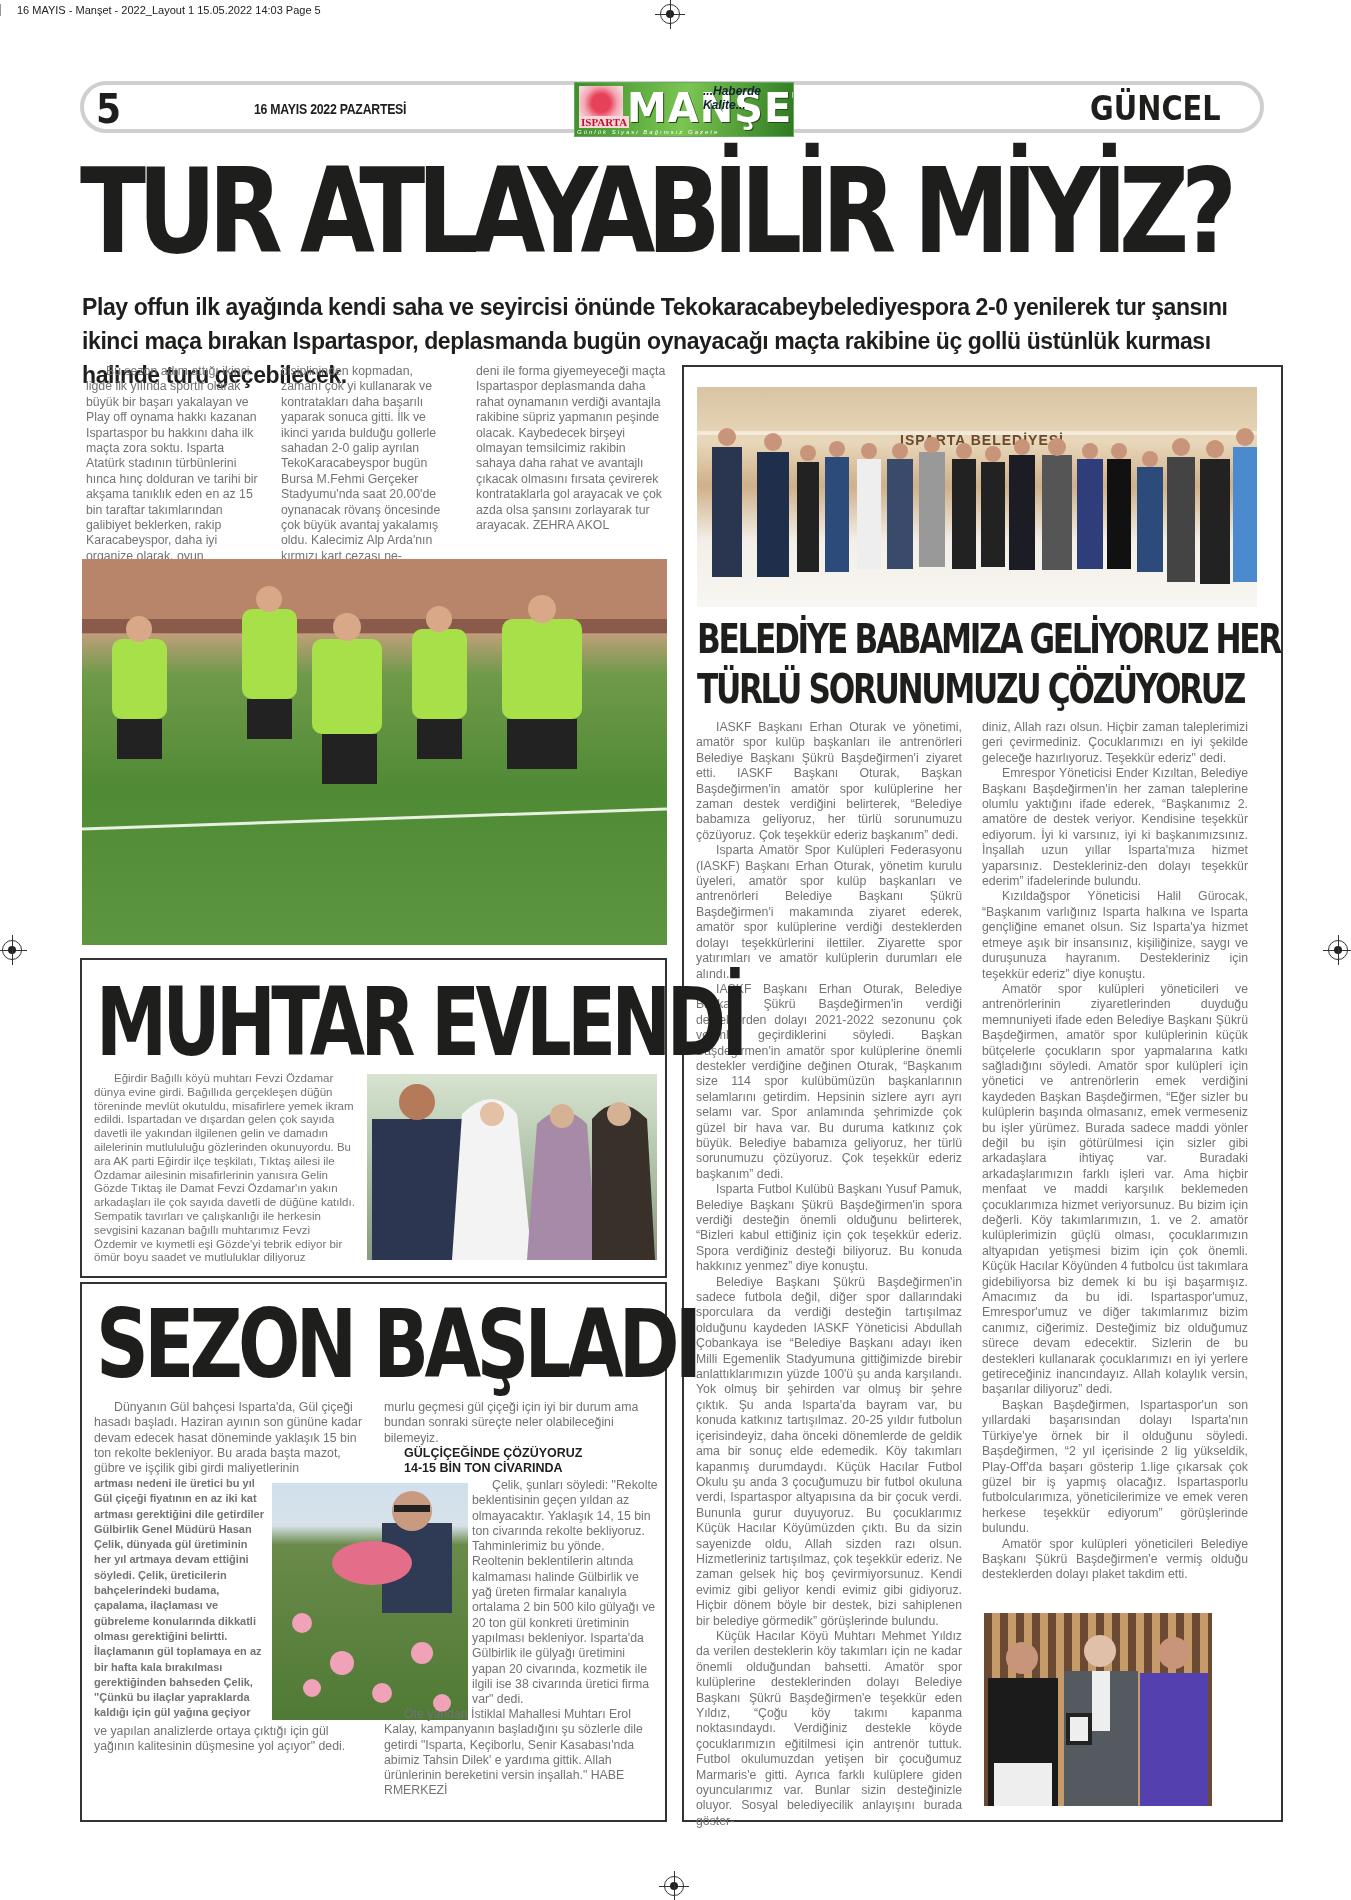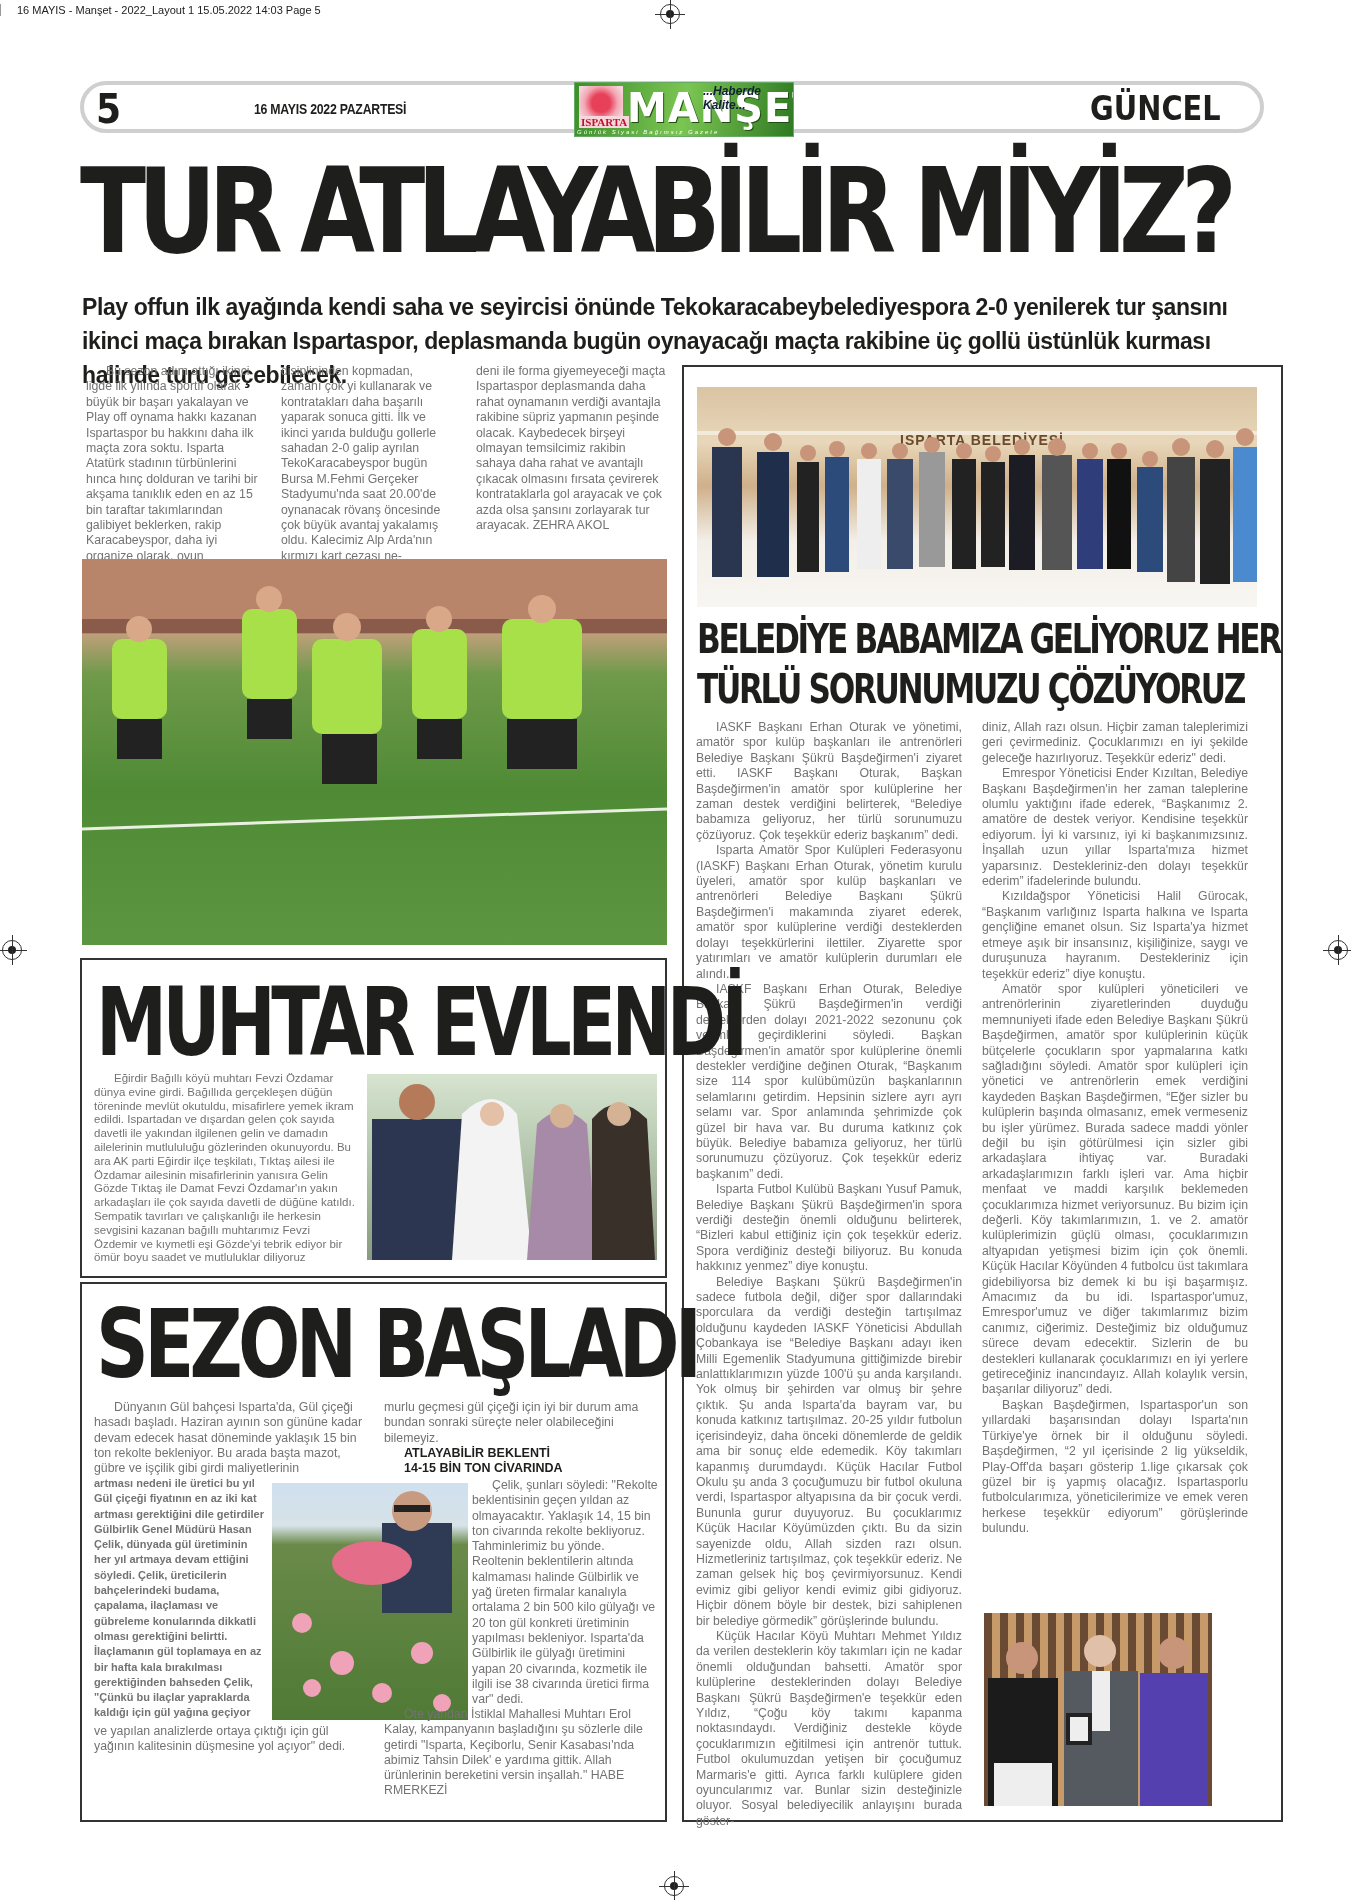--- a/index.html
+++ b/index.html
@@ -156,20 +156,21 @@
   <p>Isparta Futbol Kulübü Başkanı Yusuf Pamuk, Belediye Başkanı Şükrü Başdeğirmen'in spora verdiği desteğin önemli olduğunu belirterek, “Bizleri kabul ettiğiniz için çok teşekkür ederiz. Spora verdiğiniz desteği biliyoruz. Bu konuda hakkınız yenmez” diye konuştu.</p>
   <p>Belediye Başkanı Şükrü Başdeğirmen'in sadece futbola değil, diğer spor dallarındaki sporculara da verdiği desteğin tartışılmaz olduğunu kaydeden IASKF Yöneticisi Abdullah Çobankaya ise “Belediye Başkanı adayı iken Milli Egemenlik Stadyumuna gittiğimizde birebir anlattıklarımızın yüzde 100'ü şu anda karşılandı. Yok olmuş bir şehirden var olmuş bir şehre çıktık. Şu anda Isparta'da bayram var, bu konuda katkınız tartışılmaz. 20-25 yıldır futbolun içerisindeyiz, daha önceki dönemlerde de geldik ama bir sonuç elde edemedik. Köy takımları kapanmış durumdaydı. Küçük Hacılar Futbol Okulu şu anda 3 çocuğumuzu bir futbol okuluna verdi, Ispartaspor altyapısına da bir çocuk verdi. Bununla gurur duyuyoruz. Bu çocuklarımız Küçük Hacılar Köyümüzden çıktı. Bu da sizin sayenizde oldu, Allah sizden razı olsun. Hizmetleriniz tartışılmaz, çok teşekkür ederiz.  Ne zaman gelsek hiç boş çevirmiyorsunuz. Kendi evimiz gibi geliyor kendi evimiz gibi gidiyoruz. Hiçbir dönem böyle bir destek, bizi sahiplenen bir belediye görmedik” görüşlerinde bulundu.</p>
   <p>Küçük Hacılar Köyü Muhtarı Mehmet Yıldız da verilen desteklerin köy takımları için ne kadar önemli olduğundan bahsetti. Amatör spor kulüplerine desteklerinden dolayı Belediye Başkanı Şükrü Başdeğirmen'e teşekkür eden Yıldız, “Çoğu köy takımı kapanma noktasındaydı. Verdiğiniz destekle köyde çocuklarımızın eğitilmesi için antrenör tuttuk. Futbol okulumuzdan yetişen bir çocuğumuz Marmaris'e gitti. Ayrıca farklı kulüplere giden oyuncularımız var. Bunlar sizin desteğinizle oluyor. Sosyal belediyecilik anlayışını burada göster-</p>
 </div>
 <div class="abs col" style="left:982px;top:720px;width:266px;text-align:justify;">
   <p class="noind">diniz, Allah razı olsun. Hiçbir zaman taleplerimizi geri çevirmediniz. Çocuklarımızı en iyi şekilde geleceğe hazırlıyoruz. Teşekkür ederiz" dedi.</p>
   <p>Emrespor Yöneticisi Ender Kızıltan, Belediye Başkanı Başdeğirmen'in her zaman taleplerine olumlu yaktığını ifade ederek, “Başkanımız 2. amatöre de destek veriyor. Kendisine teşekkür ediyorum. İyi ki varsınız, iyi ki başkanımızsınız. İnşallah uzun yıllar Isparta'mıza hizmet yaparsınız. Destekleriniz-den dolayı teşekkür ederim” ifadelerinde bulundu.</p>
   <p>Kızıldağspor Yöneticisi Halil Gürocak, “Başkanım varlığınız Isparta halkına ve Isparta gençliğine emanet olsun. Siz Isparta'ya hizmet etmeye aşık bir insansınız, kişiliğinize, saygı ve duruşunuza hayranım. Destekleriniz için teşekkür ederiz” diye konuştu.</p>
   <p>Amatör spor kulüpleri yöneticileri ve antrenörlerinin ziyaretlerinden duyduğu memnuniyeti ifade eden Belediye Başkanı Şükrü Başdeğirmen, amatör spor kulüplerinin küçük bütçelerle çocukların spor yapmalarına katkı sağladığını söyledi. Amatör spor kulüpleri için yönetici ve antrenörlerin emek verdiğini kaydeden Başkan Başdeğirmen, “Eğer sizler bu kulüplerin başında olmasanız, emek vermeseniz bu işler yürümez. Burada sadece maddi yönler değil bu işin götürülmesi için sizler gibi arkadaşlara ihtiyaç var. Buradaki arkadaşlarımızın farklı işleri var. Ama hiçbir menfaat ve maddi karşılık beklemeden çocuklarımıza hizmet veriyorsunuz. Bu bizim için değerli. Köy takımlarımızın, 1. ve 2. amatör kulüplerimizin güçlü olması, çocuklarımızın altyapıdan yetişmesi bizim için çok önemli. Küçük Hacılar Köyünden 4 futbolcu üst takımlara gidebiliyorsa biz demek ki bu işi başarmışız. Amacımız da bu idi. Ispartaspor'umuz, Emrespor'umuz ve diğer takımlarımız bizim canımız, ciğerimiz. Desteğimiz biz olduğumuz sürece devam edecektir. Sizlerin de bu destekleri kullanarak çocuklarımızı en iyi yerlere getireceğiniz inancındayız. Allah kolaylık versin, başarılar diliyoruz” dedi.</p>
   <p>Başkan Başdeğirmen, Ispartaspor'un son yıllardaki başarısından dolayı Isparta'nın Türkiye'ye örnek bir il olduğunu söyledi. Başdeğirmen, “2 yıl içerisinde 2 lig yükseldik, Play-Off'da başarı gösterip 1.lige çıkarsak çok güzel bir iş yapmış olacağız. Ispartasporlu futbolcularımıza, yöneticilerimize ve emek veren herkese teşekkür ediyorum” görüşlerinde bulundu.</p>
+  <p>Amatör spor kulüpleri yöneticileri Belediye Başkanı Şükrü Başdeğirmen'e vermiş olduğu desteklerden dolayı plaket takdim etti.</p>
 </div>
 <div class="abs photo" style="left:984px;top:1613px;width:228px;height:193px;background:repeating-linear-gradient(90deg,#6a4a32 0 8px,#c79a6a 8px 16px);">
   <svg width="228" height="193" viewBox="0 0 228 193" style="position:absolute;left:0;top:0">
     <rect x="4" y="65" width="70" height="128" fill="#1b1b1b"></rect>
       <rect x="10" y="150" width="58" height="43" fill="#eee"></rect>
     <rect x="80" y="58" width="74" height="135" fill="#555a60"></rect>
       <rect x="108" y="58" width="18" height="60" fill="#eee"></rect>
     <rect x="156" y="60" width="68" height="133" fill="#5540b0"></rect>
     <circle cx="38" cy="45" r="16" fill="#c8947a"></circle>
       <circle cx="116" cy="38" r="16" fill="#e0c0a8"></circle>
@@ -220,20 +221,20 @@
         <circle cx="150" cy="170" r="11"></circle>
         <circle cx="110" cy="210" r="10"></circle>
         <circle cx="40" cy="205" r="9"></circle>
         <circle cx="170" cy="220" r="9"></circle>
       </g>
   </svg>
 </div>
 <div class="abs col" style="left:384px;top:1400px;width:272px;font-size:12.3px;line-height:15.3px;">
     <p class="noind">murlu geçmesi gül çiçeği için iyi bir durum ama bundan sonraki süreçte neler olabileceğini bilemeyiz.</p>
   </div>
-<div class="abs sub-head" style="left:404px;top:1446px;">ATLAYABİLİR BEKLENTİ</div>
+<div class="abs sub-head" style="left:404px;top:1446px;">GÜLÇİÇEĞİNDE ÇÖZÜYORUZ</div>
 <div class="abs sub-head" style="left:404px;top:1461px;">14-15 BİN TON CİVARINDA</div>
 <div class="abs col" style="left:472px;top:1478px;width:186px;font-size:12.3px;line-height:15.3px;">
     <p>Çelik, şunları söyledi: "Rekolte beklentisinin geçen yıldan az olmayacaktır. Yaklaşık 14, 15 bin ton civarında rekolte bekliyoruz. Tahminlerimiz bu yönde. Reoltenin beklentilerin altında kalmaması halinde Gülbirlik ve yağ üreten firmalar kanalıyla ortalama 2 bin 500 kilo gülyağı ve 20 ton gül konkreti  üretiminin yapılması bekleniyor. Isparta'da Gülbirlik ile gülyağı üretimini yapan 20 civarında, kozmetik ile ilgili ise 38 civarında üretici firma var" dedi.</p>
   </div>
 <div class="abs col" style="left:384px;top:1707px;width:274px;font-size:12.3px;line-height:15.3px;">
     <p>Öte yandan İstiklal Mahallesi Muhtarı Erol Kalay, kampanyanın başladığını şu sözlerle dile getirdi "Isparta, Keçiborlu, Senir Kasabası'nda abimiz Tahsin Dilek' e yardıma gittik. Allah ürünlerinin bereketini versin inşallah." HABE RMERKEZİ</p>
   </div>
 
 </body></html>

